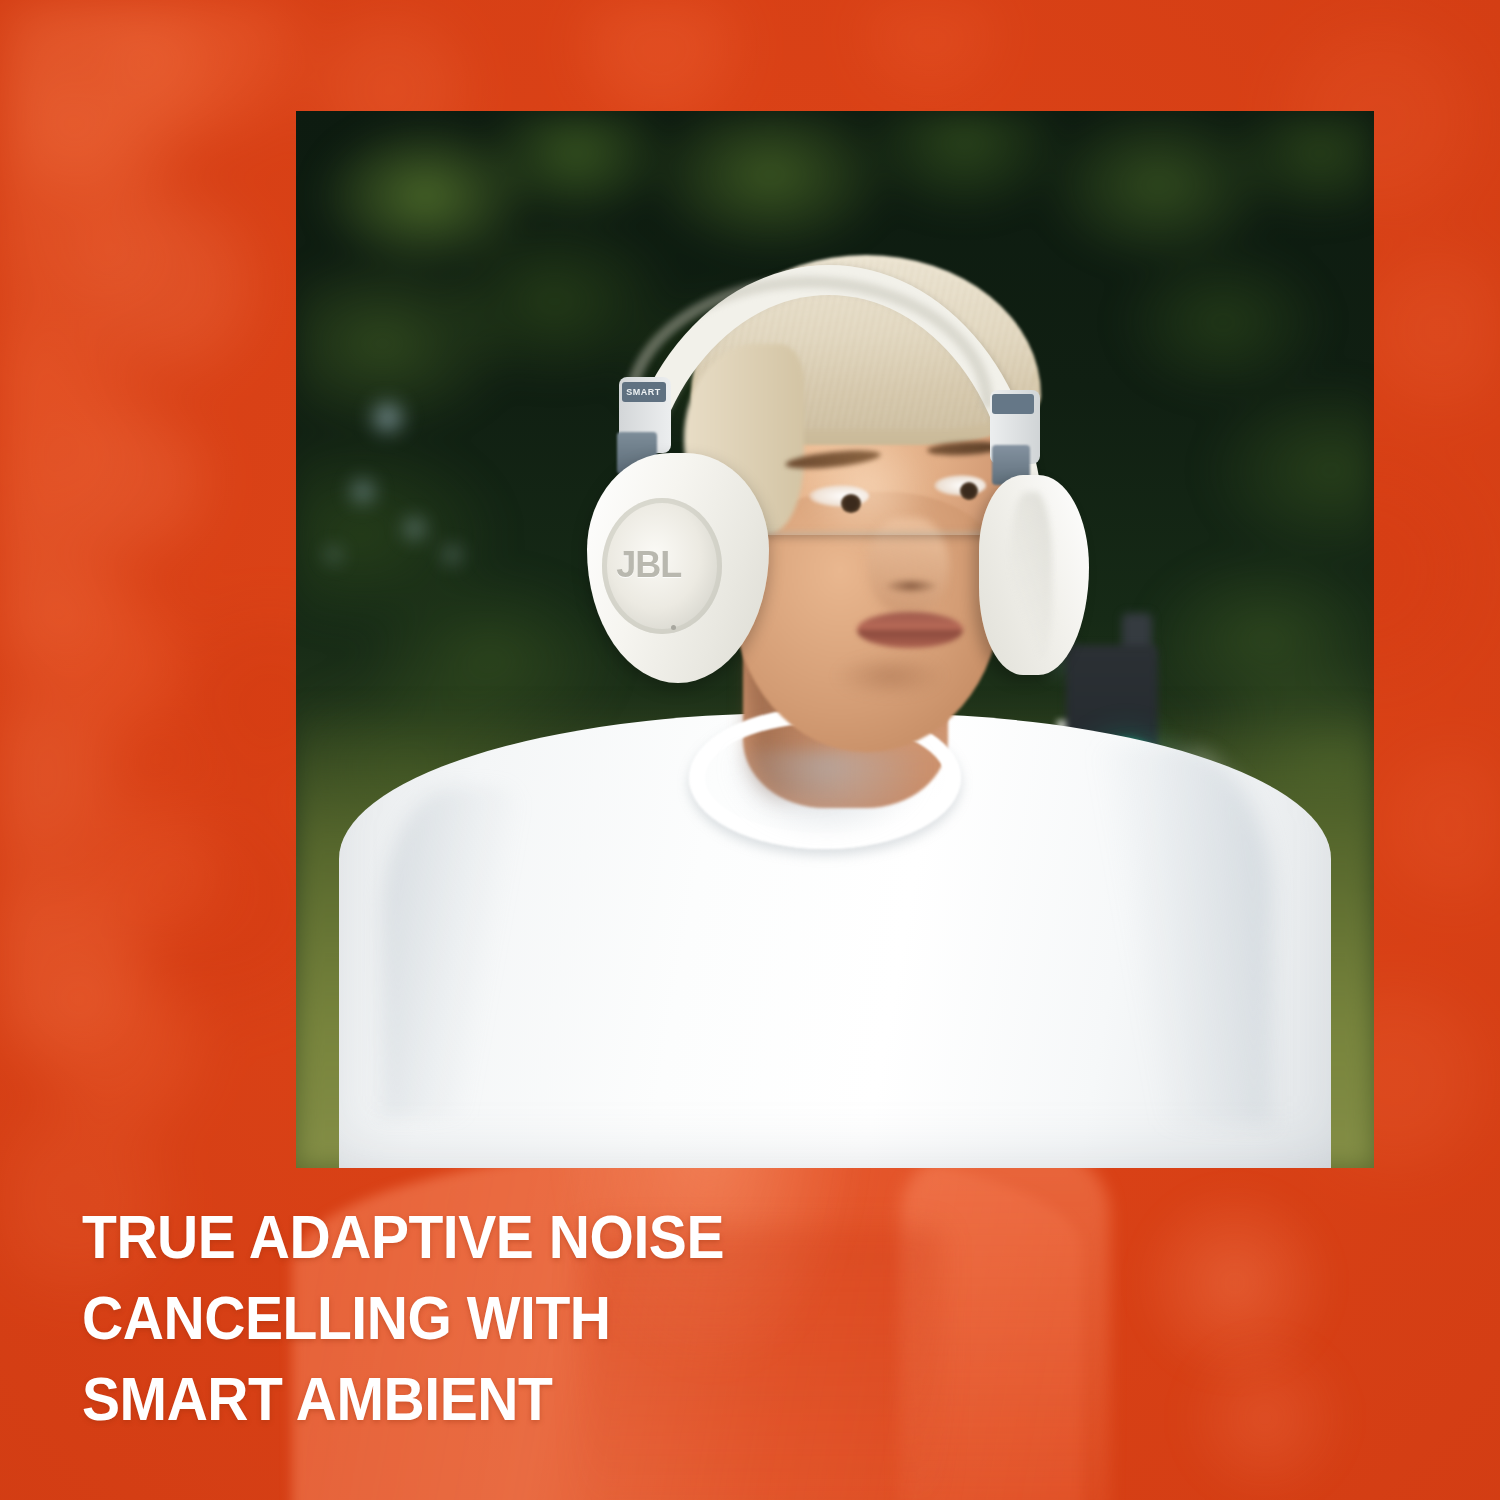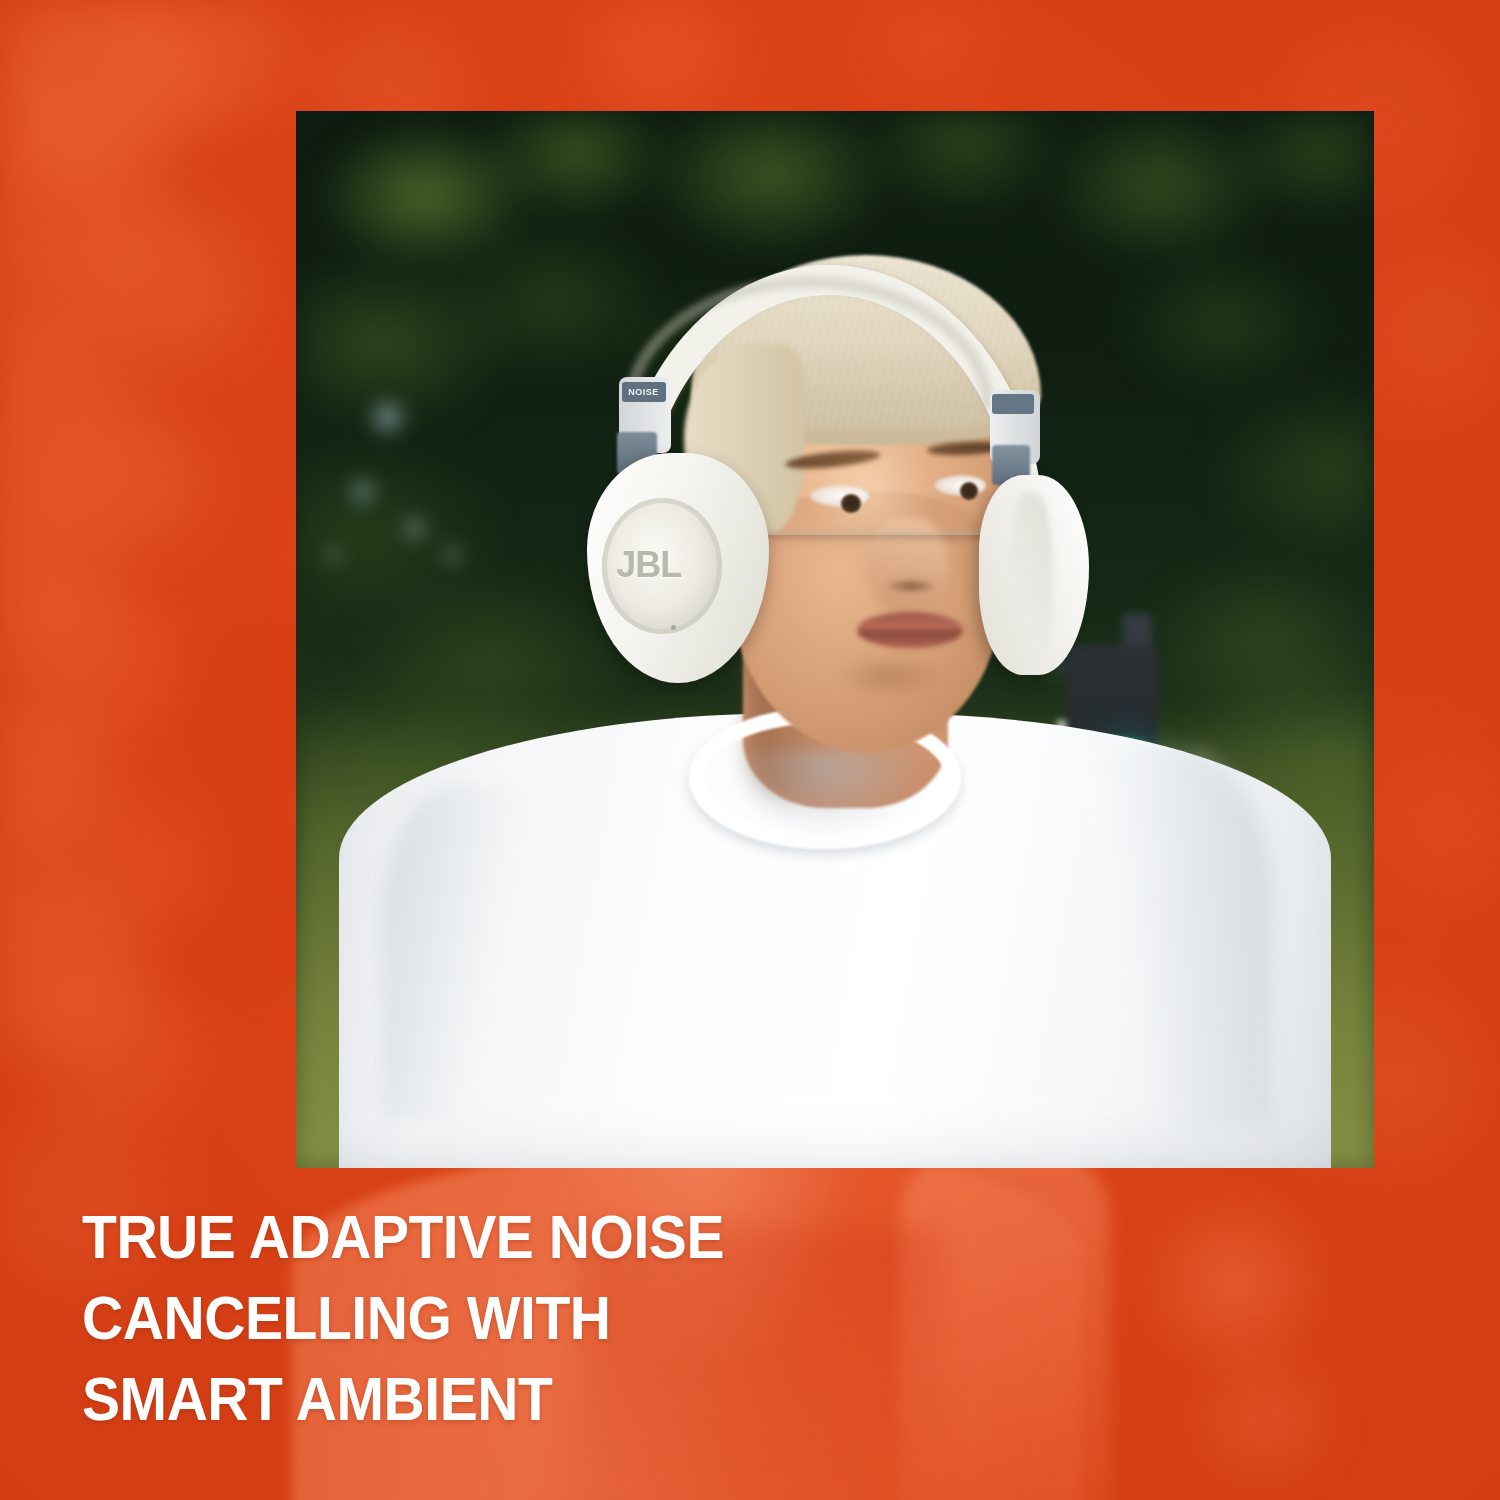--- a/index.html
+++ b/index.html
@@ -425,21 +425,21 @@
       <div class="iris-r"></div>
       <div class="nose"></div>
       <div class="nostril"></div>
       <div class="lip"></div>
       <div class="chin-sh"></div>
 
       <div class="hp-band"></div>
       <div class="hp-band-sh"></div>
       <div class="hp-slider-l"></div>
       <div class="hp-slider-r"></div>
-      <div class="hp-live-tag">NOISE</div>
+      <div class="hp-live-tag">SMART</div>
       <div class="hp-live-tag-r"></div>
       <div class="hp-hinge-l"></div>
       <div class="hp-hinge-r"></div>
       <div class="cup-l"></div>
       <div class="cup-l-ring"></div>
       <div class="jbl">JBL</div>
       <div class="cup-l-dot"></div>
       <div class="cup-r"></div>
       <div class="cup-r-edge"></div>
     </div>

